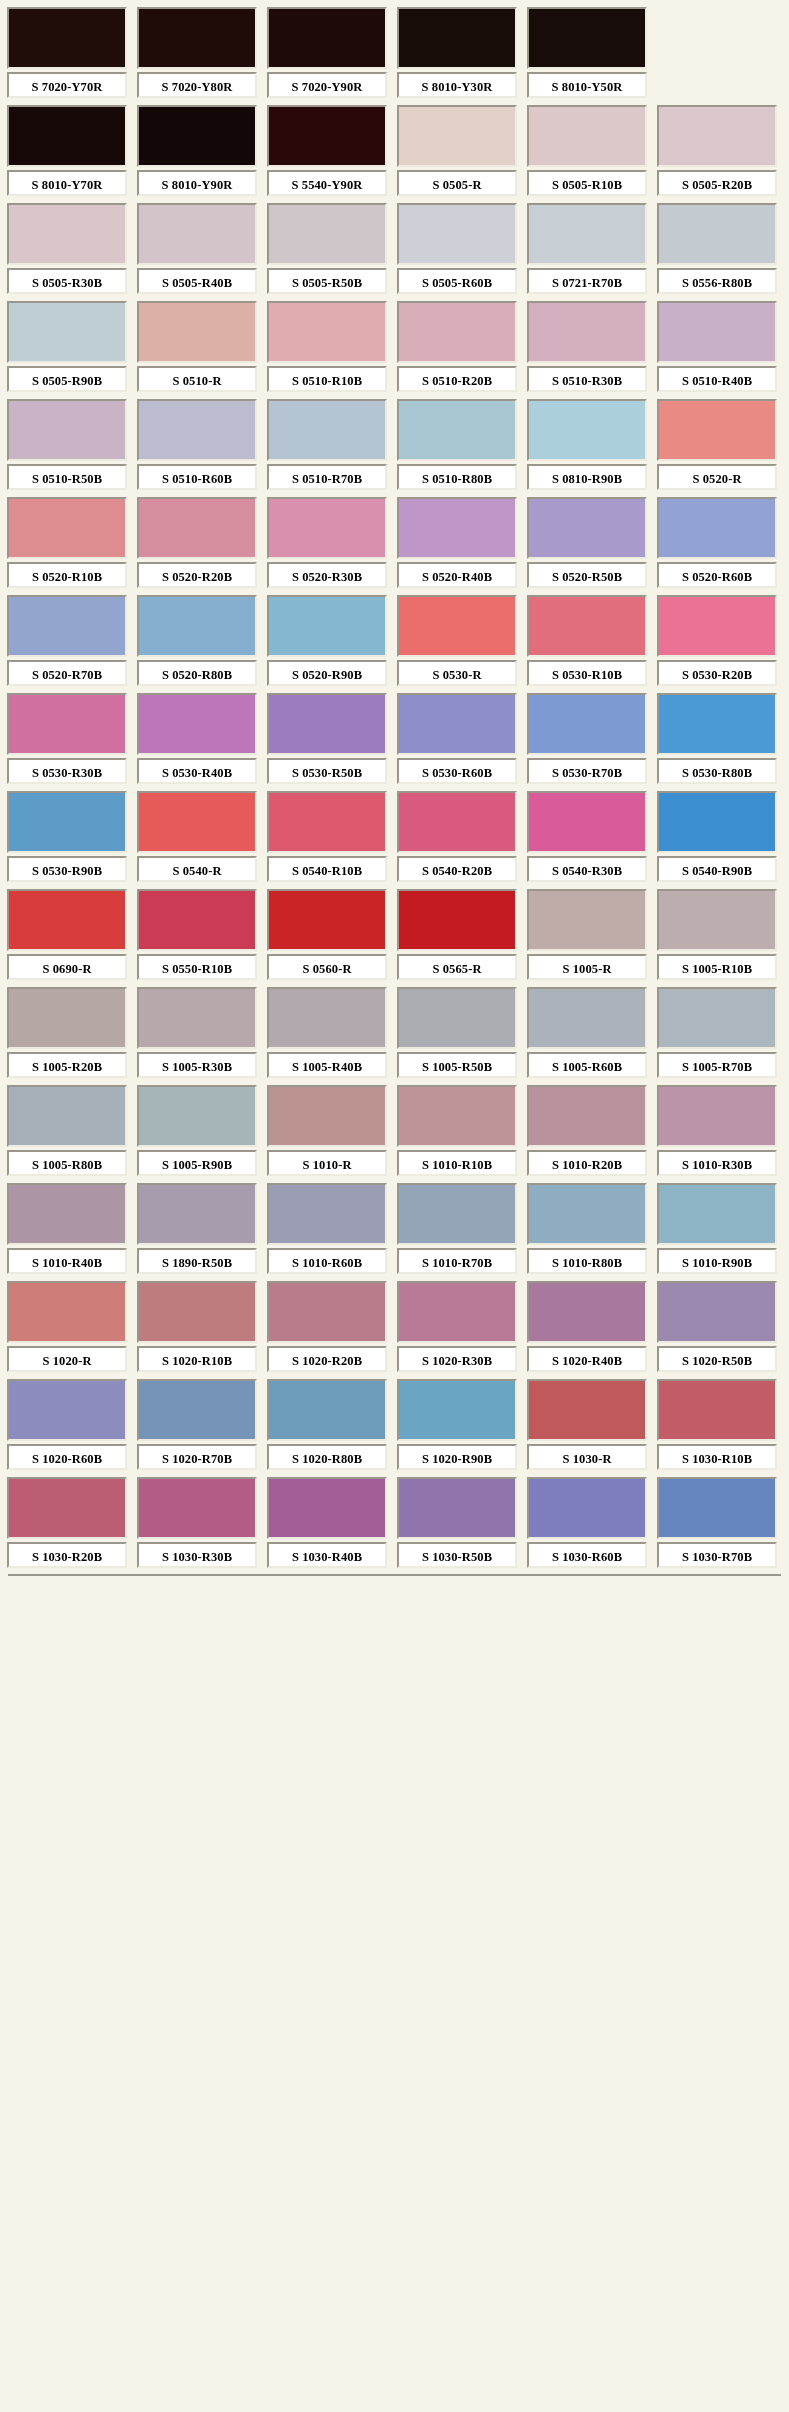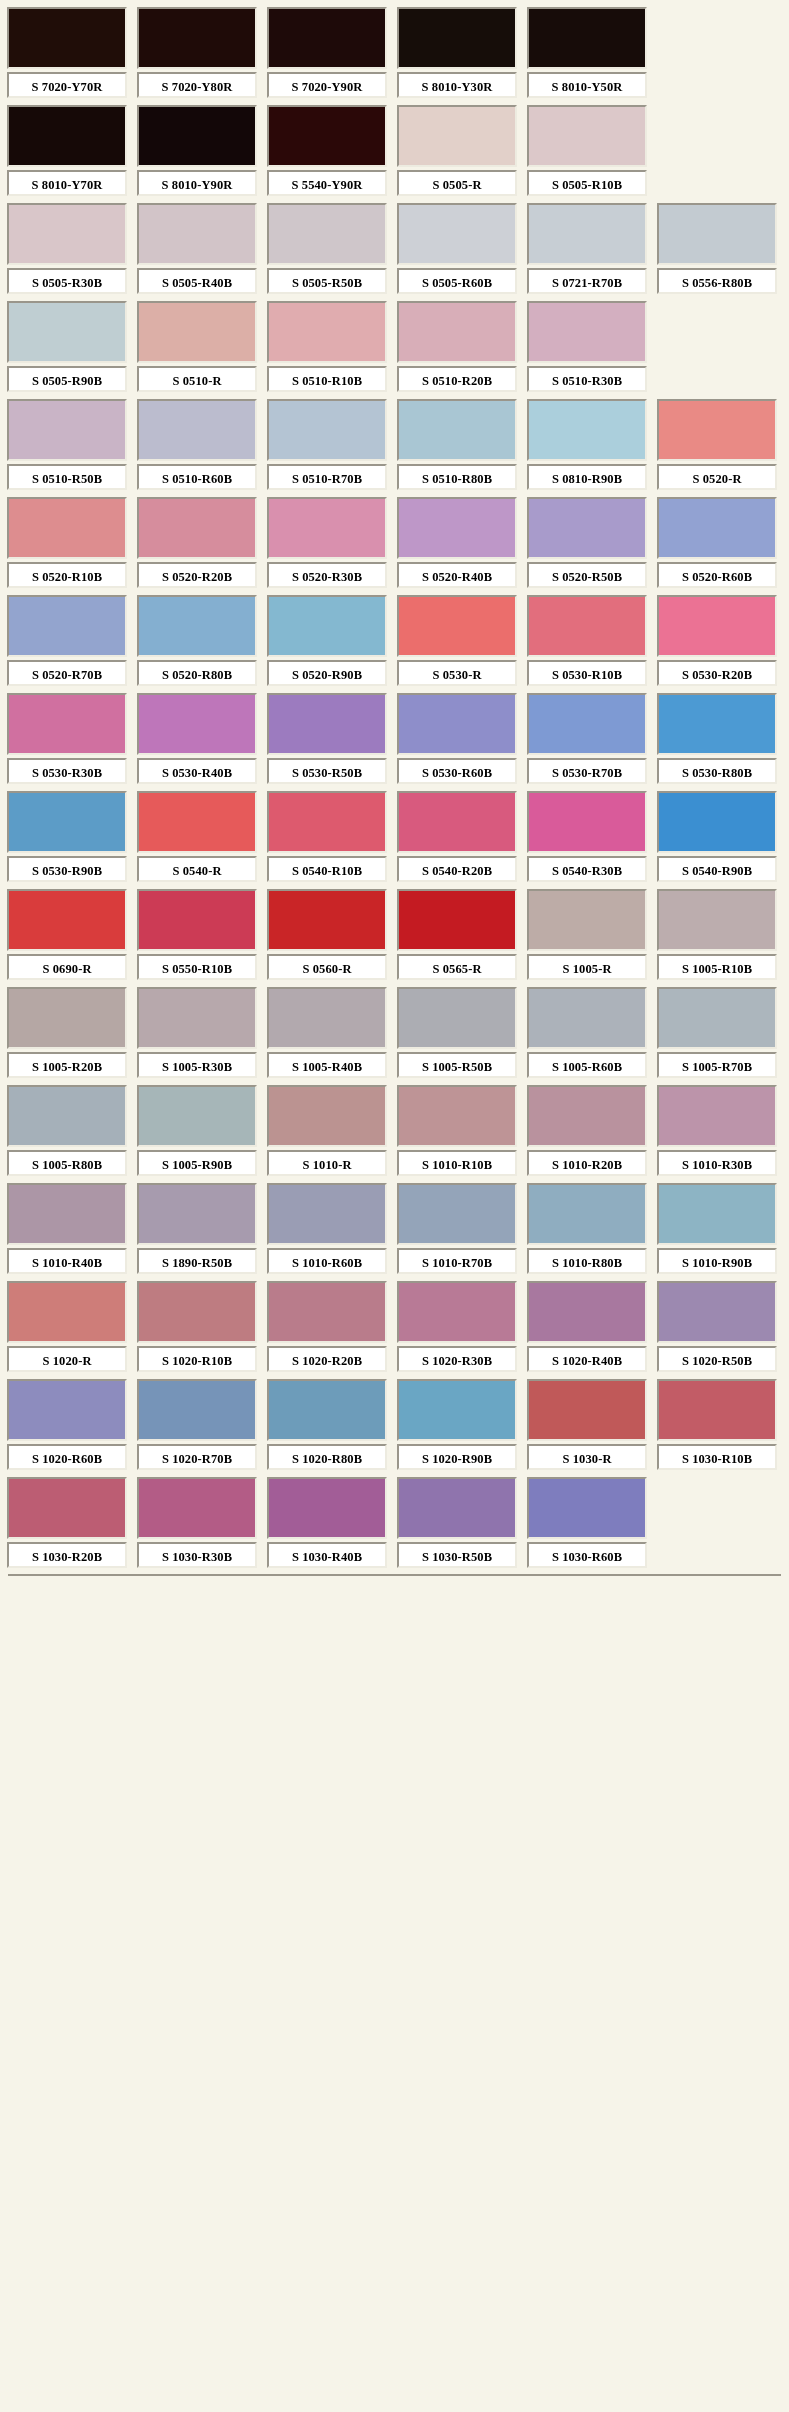--- a/index.html
+++ b/index.html
@@ -97,20 +97,24 @@
         <div class="labelbox"><span>S 5540-Y90R</span></div>
       </div>
       <div class="cell">
         <div class="swatch" style="background-color: rgb(226, 208, 201);"></div>
         <div class="labelbox"><span>S 0505-R</span></div>
       </div>
       <div class="cell">
         <div class="swatch" style="background-color: rgb(220, 200, 201);"></div>
         <div class="labelbox"><span>S 0505-R10B</span></div>
       </div>
+      <div class="cell">
+        <div class="swatch" style="background-color: rgb(218, 199, 204);"></div>
+        <div class="labelbox"><span>S 0505-R20B</span></div>
+      </div>
     </div>
     <div class="row">
       <div class="cell">
         <div class="swatch" style="background-color: rgb(217, 198, 201);"></div>
         <div class="labelbox"><span>S 0505-R30B</span></div>
       </div>
       <div class="cell">
         <div class="swatch" style="background-color: rgb(210, 196, 200);"></div>
         <div class="labelbox"><span>S 0505-R40B</span></div>
       </div>
@@ -145,20 +149,24 @@
         <div class="labelbox"><span>S 0510-R10B</span></div>
       </div>
       <div class="cell">
         <div class="swatch" style="background-color: rgb(216, 174, 184);"></div>
         <div class="labelbox"><span>S 0510-R20B</span></div>
       </div>
       <div class="cell">
         <div class="swatch" style="background-color: rgb(211, 175, 192);"></div>
         <div class="labelbox"><span>S 0510-R30B</span></div>
       </div>
+      <div class="cell">
+        <div class="swatch" style="background-color: rgb(200, 176, 200);"></div>
+        <div class="labelbox"><span>S 0510-R40B</span></div>
+      </div>
     </div>
     <div class="row">
       <div class="cell">
         <div class="swatch" style="background-color: rgb(201, 180, 198);"></div>
         <div class="labelbox"><span>S 0510-R50B</span></div>
       </div>
       <div class="cell">
         <div class="swatch" style="background-color: rgb(187, 188, 206);"></div>
         <div class="labelbox"><span>S 0510-R60B</span></div>
       </div>
@@ -452,18 +460,22 @@
         <div class="swatch" style="background-color: rgb(162, 93, 151);"></div>
         <div class="labelbox"><span>S 1030-R40B</span></div>
       </div>
       <div class="cell">
         <div class="swatch" style="background-color: rgb(143, 116, 173);"></div>
         <div class="labelbox"><span>S 1030-R50B</span></div>
       </div>
       <div class="cell">
         <div class="swatch" style="background-color: rgb(126, 125, 190);"></div>
         <div class="labelbox"><span>S 1030-R60B</span></div>
+      </div>
+      <div class="cell">
+        <div class="swatch" style="background-color: rgb(101, 133, 192);"></div>
+        <div class="labelbox"><span>S 1030-R70B</span></div>
       </div>
     </div>
     <div class="row"></div>
     <div class="row"></div>
     <div class="footer-rule"></div>
   </div>
 
 </body></html>

